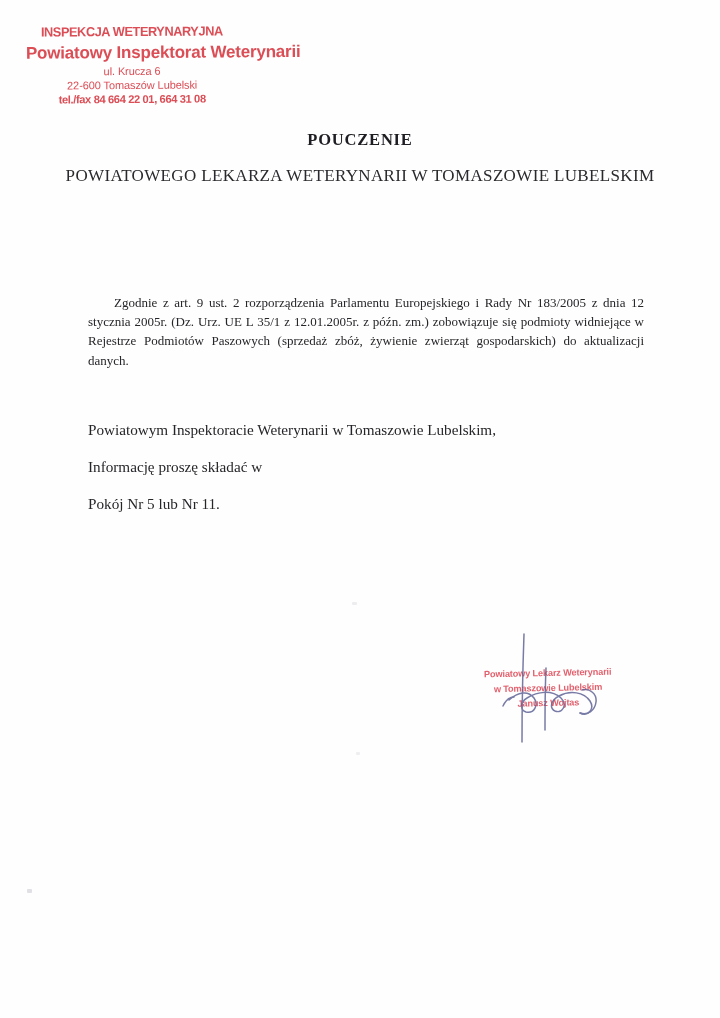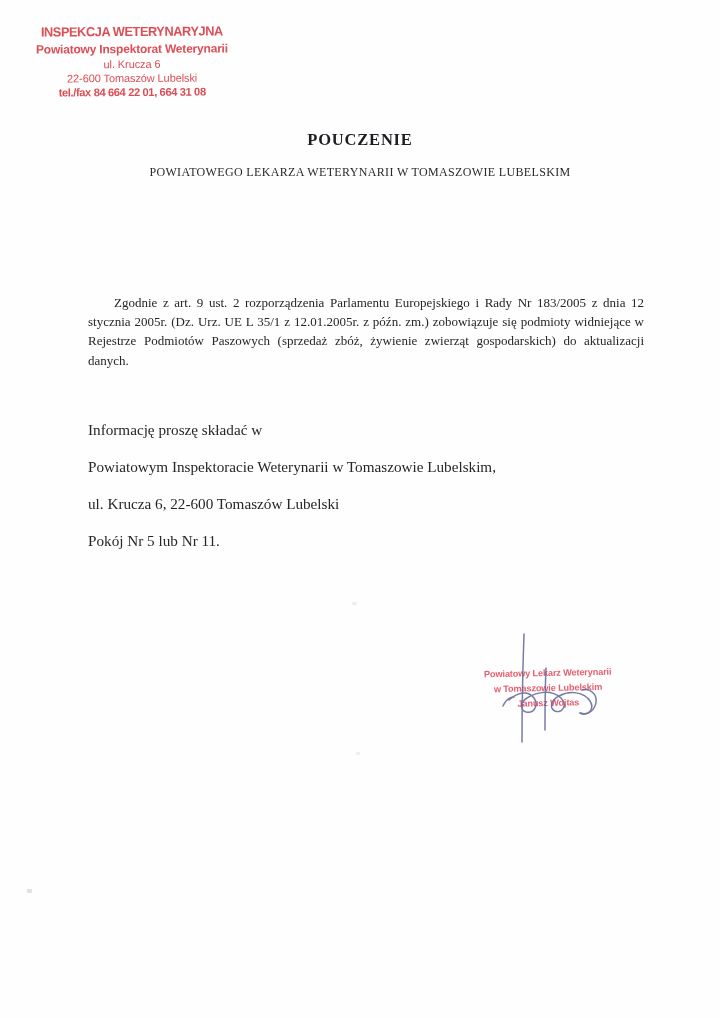--- a/index.html
+++ b/index.html
@@ -39,21 +39,21 @@
     display: block;
     white-space: nowrap;
   }
   .stamp-title {
     font-size: 13.2px;
     font-weight: bold;
     letter-spacing: -0.45px;
     transform: scaleX(0.97);
   }
   .stamp-org {
-    font-size: 12px;
+    font-size: 17px;
     font-weight: bold;
     letter-spacing: -0.2px;
     margin-top: 1px;
   }
   .stamp-street {
     font-size: 11px;
     letter-spacing: -0.1px;
   }
   .stamp-city {
     font-size: 11px;
@@ -76,21 +76,21 @@
     font-weight: bold;
     letter-spacing: 0.8px;
     color: #1d1d22;
   }
   .doc-subtitle {
     position: absolute;
     left: 60px;
     top: 163px;
     width: 600px;
     text-align: center;
-    font-size: 12px;
+    font-size: 17px;
     letter-spacing: 0.35px;
     line-height: 1.55;
     color: #2a2a2e;
   }
 
   
   .body-par {
     position: absolute;
     left: 88px;
     top: 293px;
@@ -174,23 +174,22 @@
     <span class="ln stamp-city">22-600 Tomaszów Lubelski</span>
     <span class="ln stamp-phone">tel./fax 84 664 22 01, 664 31 08</span>
   </div>
 
   <div class="doc-title">POUCZENIE</div>
   <div class="doc-subtitle">POWIATOWEGO LEKARZA WETERYNARII W TOMASZOWIE LUBELSKIM</div>
 
   <div class="body-par">Zgodnie z art. 9 ust. 2 rozporządzenia Parlamentu Europejskiego i Rady Nr 183/2005 z dnia 12 stycznia 2005r. (Dz. Urz. UE L 35/1 z 12.01.2005r. z późn. zm.) zobowiązuje się podmioty widniejące w Rejestrze Podmiotów Paszowych (sprzedaż zbóż, żywienie zwierząt gospodarskich) do aktualizacji danych.</div>
 
   <div class="contact-block">
+    <span class="cline">Powiatowym Inspektoracie Weterynarii w Tomaszowie Lubelskim,</span>
     <span class="cline">Informację proszę składać w</span>
-    <span class="cline">Powiatowym Inspektoracie Weterynarii w Tomaszowie Lubelskim,</span>
-    <span class="cline">ul. Krucza 6, 22-600 Tomaszów Lubelski</span>
     <span class="cline">Pokój Nr 5 lub Nr 11.</span>
   </div>
 
   <div class="sig-area">
 
     <div class="sig-stamp">
       <span class="ln">Powiatowy Lekarz Weterynarii</span>
       <span class="ln">w Tomaszowie Lubelskim</span>
       <span class="ln">Janusz Wojtas</span>
     </div>

